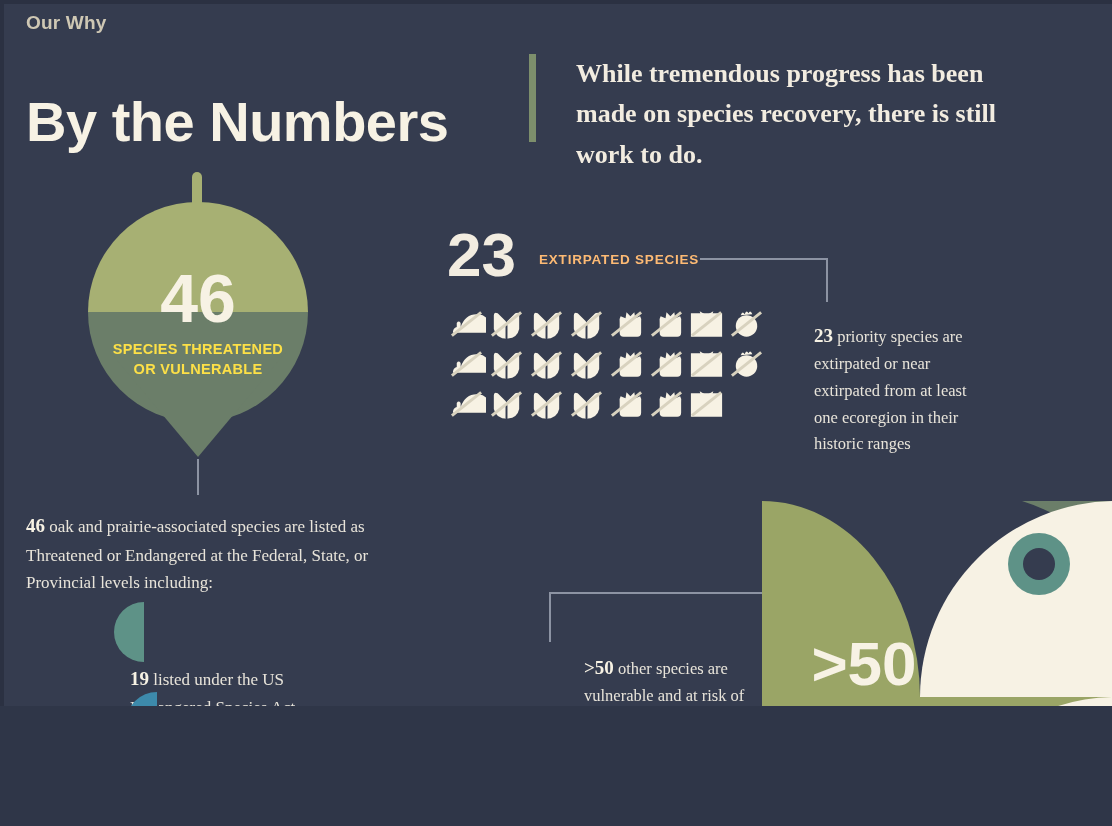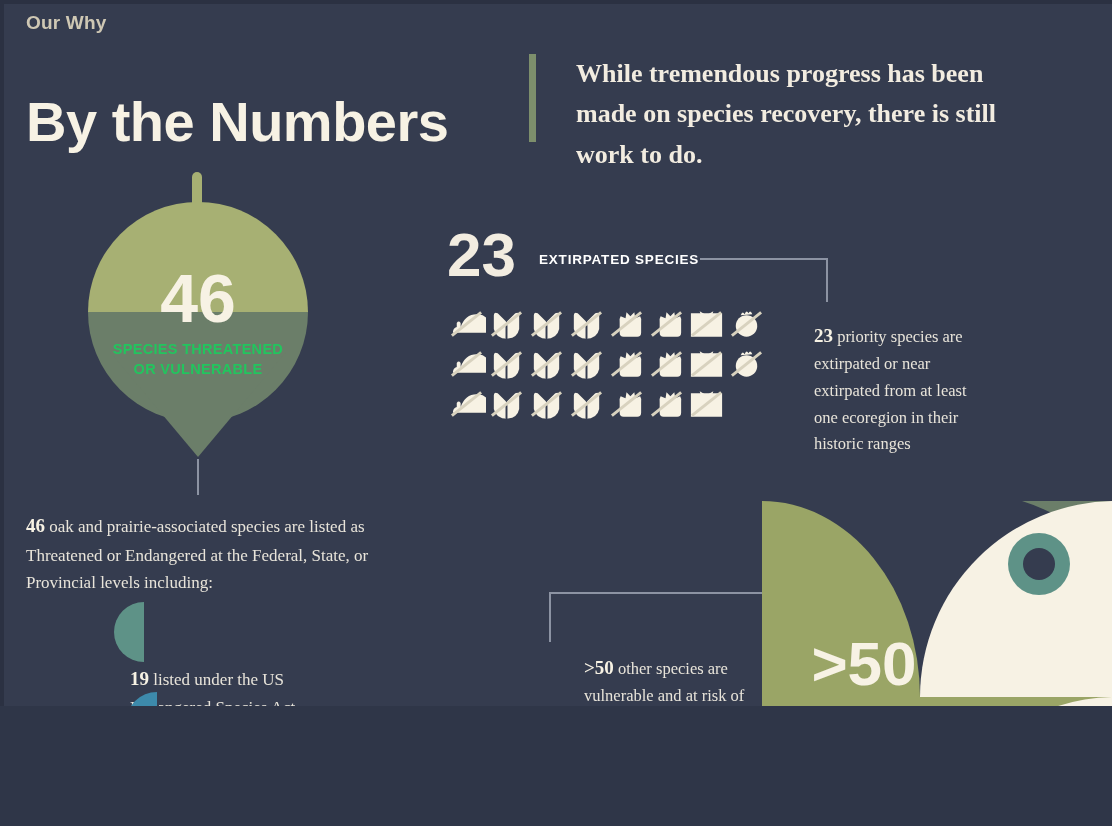--- a/index.html
+++ b/index.html
@@ -123,21 +123,21 @@
     z-index: 3;
   }
   #acorn-label {
     position: absolute;
     left: 0;
     top: 168px;
     width: 220px;
     text-align: center;
     font-size: 14.5px;
     font-weight: bold;
-    color: #22c55e;
+    color: #fde047;
     letter-spacing: 0.3px;
     line-height: 1.35;
     z-index: 3;
   }
   #acorn-connector {
     position: absolute;
     left: 193px;
     top: 455px;
     width: 2px;
     height: 36px;
@@ -220,21 +220,21 @@
     font-weight: bold;
     color: #f2ece0;
     line-height: 1;
   }
   #label-23 {
     position: absolute;
     left: 535px;
     top: 248px;
     font-size: 13.5px;
     font-weight: bold;
-    color: #ffffff;
+    color: #fdba74;
     letter-spacing: 0.8px;
   }
   #connector-23 {
     position: absolute;
     left: 696px;
     top: 254px;
     width: 128px;
     height: 44px;
   }
   #connector-23 .h {

